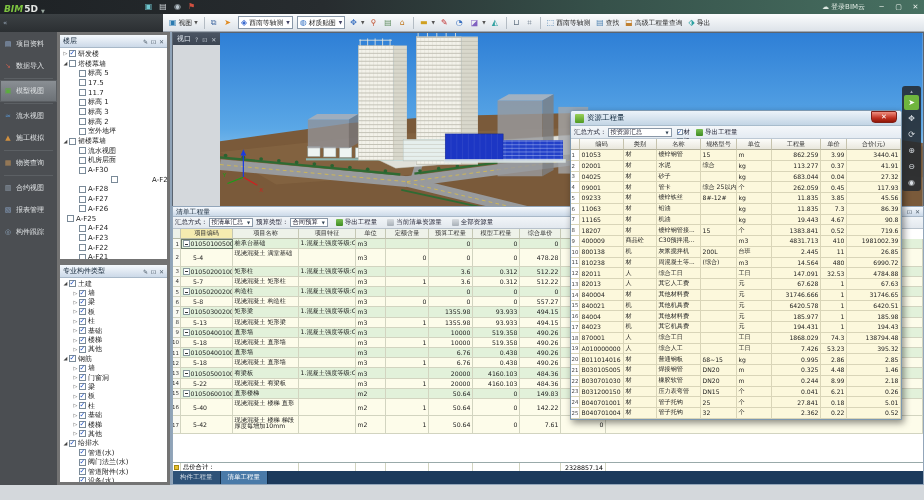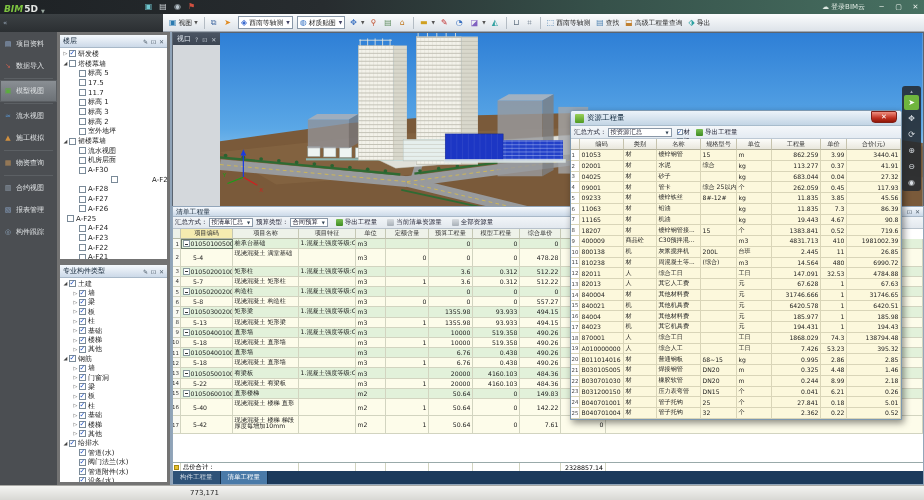--- a/index.html
+++ b/index.html
@@ -971,23 +971,20 @@
             <div class="c fillc"></div>
           </div>
         <div class="ftabs" id="ftabs">
             <div class="ftab">构件工程量</div>
             <div class="ftab active">清单工程量</div>
           </div>
       </div>
     </div>
   </div>
 
-  <div class="statusbar">
-    <span class="coords">773,171</span>
-  </div>
 
   <div class="fw">
     <div class="fw-title">
       <span class="ic"></span>
       <span class="tx">资源工程量</span>
       <span class="fw-close">✕</span>
     </div>
     <div class="fw-tools">
       <span>汇总方式：</span>
       <span class="lcombo">

